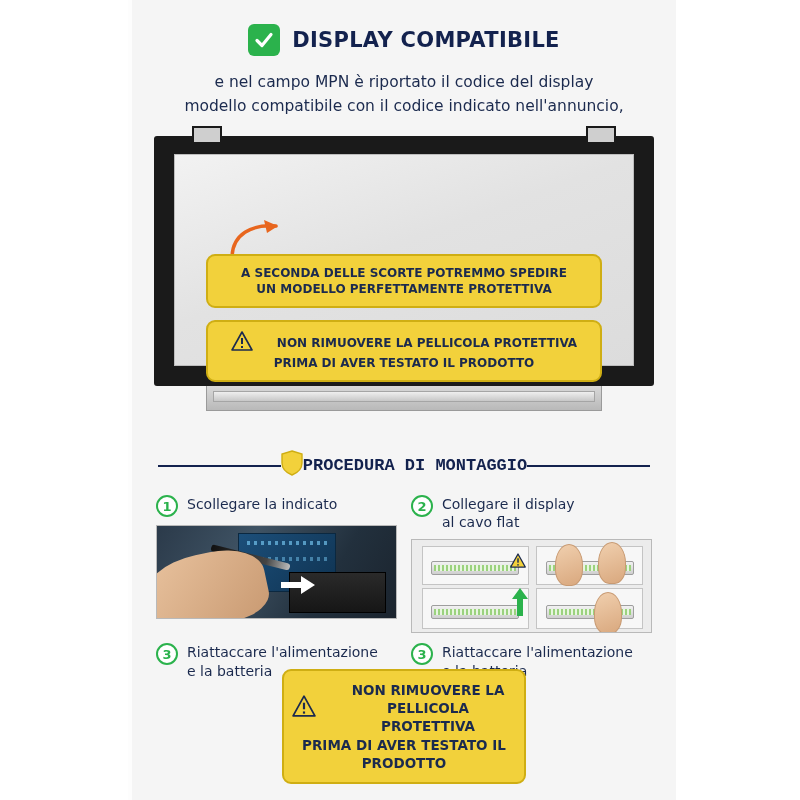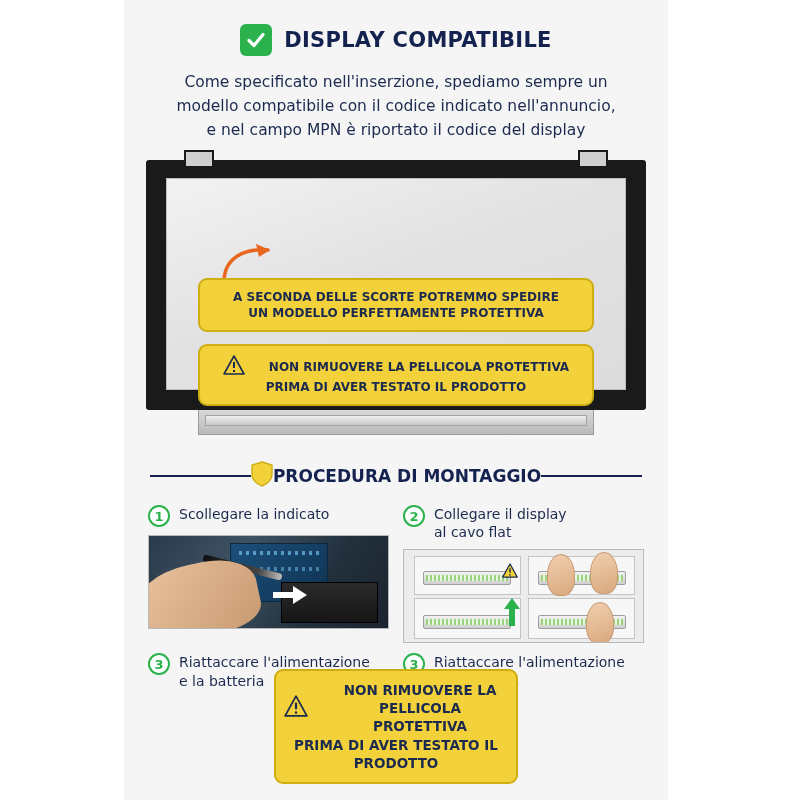--- a/index.html
+++ b/index.html
@@ -14,21 +14,21 @@
     width:800px;height:800px;
     box-sizing:border-box;
     background:#fdfdfd;
   }
   .side-bar{
     position:absolute;top:0;bottom:0;width:128px;background:#ffffff;
   }
   .side-bar.left{left:0;}
   .side-bar.right{right:0;}
   .content{
-    position:absolute;left:124px;top:0;width:544px;height:800px;
+    position:absolute;left:132px;top:0;width:544px;height:800px;
     background:#f5f5f5;
     box-sizing:border-box;
     padding:0;
   }
   
   .header{
     display:flex;align-items:center;justify-content:center;
     gap:12px;
     padding-top:24px;
   }
@@ -100,21 +100,22 @@
     padding:9px 6px;
     box-sizing:border-box;
   }
   .yellow-box.b1{top:112px;}
   .yellow-box.b2{top:178px;}
   .yb-row{display:flex;align-items:center;justify-content:center;gap:24px;}
   .warn-tri{flex:0 0 auto;}
   
   .sec-title-row{
     display:flex;align-items:center;
-    margin:26px 26px 0 26px;
+    margin:39px 26px 0 26px;
+    font-family:Liberation Mono, monospace;
   }
   .sec-line{flex:1 1 auto;height:2px;background:#13224e;}
   .sec-title{
     font-size:17px;font-weight:bold;color:#13224e;white-space:nowrap;
   }
   .shield{flex:0 0 auto;}
   
   .steps{
     margin:14px 24px 0 24px;
     display:grid;
@@ -226,23 +227,22 @@
     <div class="header">
       <div class="check-box">
         <svg width="22" height="22" viewBox="0 0 22 22" aria-hidden="true">
           <path d="M4 11.5 L9 16.5 L18 5.5" fill="none" stroke="#ffffff" stroke-width="3.2" stroke-linecap="round" stroke-linejoin="round"></path>
         </svg>
       </div>
       <div class="header-title">DISPLAY COMPATIBILE</div>
     </div>
 
     <div class="intro">
-      <div>Come specificato nell'inserzione, spediamo sempre un</div>
+      <div>e nel campo MPN è riportato il codice del display</div>
       <div>modello compatibile con il codice indicato nell'annuncio,</div>
-      <div>e nel campo MPN è riportato il codice del display</div>
     </div>
 
     <div class="screen-wrap">
       <div class="screen-outer">
         <div class="tab l"></div>
         <div class="tab r"></div>
         <div class="screen-inner"></div>
 
         <div class="arrow-curve">
           <svg width="64" height="42" viewBox="0 0 64 42" aria-hidden="true">

